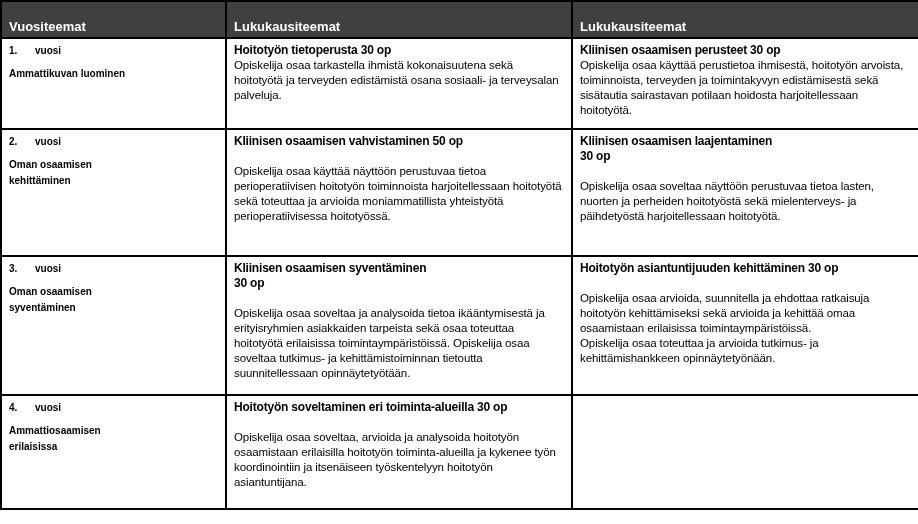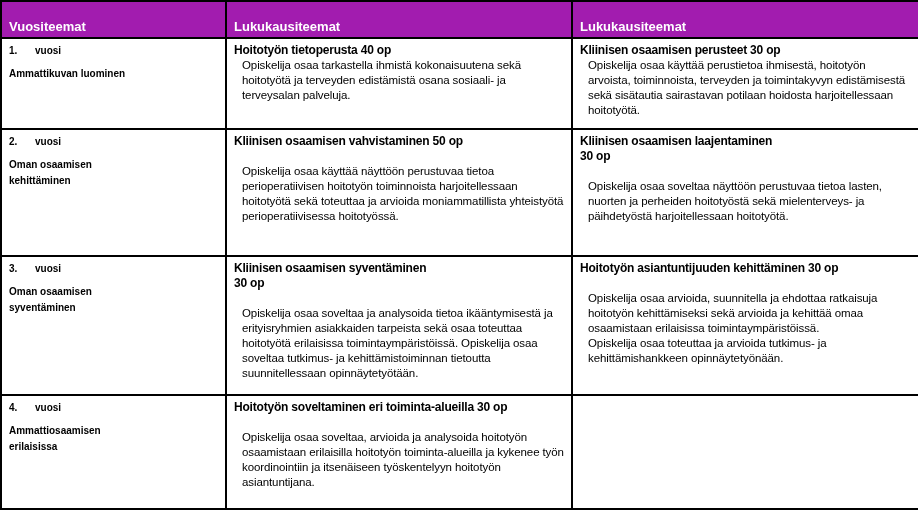--- a/index.html
+++ b/index.html
@@ -16,21 +16,21 @@
   table.curriculum td {
     border: 2px solid #000000;
     padding: 2px 7px 2px 7px;
     vertical-align: top;
     overflow: hidden;
   }
 
   
   tr.r-header { height: 37px; }
   table.curriculum th {
-    background: #a21caf;
+    background: #404040;
     color: #ffffff;
     font-size: 13px;
     font-weight: bold;
     text-align: left;
     vertical-align: bottom;
     padding-bottom: 3px;
   }
 
   
   tr.r1 { height: 91px; }
@@ -61,21 +61,20 @@
     line-height: 15px;
     letter-spacing: -0.2px;
     white-space: pre-line;
     margin-top: 2px;
   }
   .course-body {
     font-size: 11.5px;
     line-height: 15px;
     letter-spacing: -0.1px;
     white-space: pre-line;
-    margin-left: 8px;
   }
 </style>
 </head>
 <body>
 
 <table class="curriculum">
   <colgroup>
     <col style="width:225px">
     <col style="width:346px">
     <col style="width:347px">
@@ -87,21 +86,21 @@
     <th>Lukukausiteemat</th>
     <th>Lukukausiteemat</th>
   </tr>
 
   <tr class="r1">
     <td>
       <div class="year-line"><span class="year-num">1.</span><span>vuosi</span></div>
       <div class="year-theme">Ammattikuvan luominen</div>
     </td>
     <td>
-      <div class="course-title">Hoitotyön tietoperusta 40 op</div>
+      <div class="course-title">Hoitotyön tietoperusta 30 op</div>
       <div class="course-body">Opiskelija osaa tarkastella ihmistä kokonaisuutena sekä hoitotyötä ja terveyden edistämistä osana sosiaali- ja terveysalan palveluja.</div>
     </td>
     <td>
       <div class="course-title">Kliinisen osaamisen perusteet 30 op</div>
       <div class="course-body">Opiskelija osaa käyttää perustietoa ihmisestä, hoitotyön arvoista, toiminnoista, terveyden ja toimintakyvyn edistämisestä sekä sisätautia sairastavan potilaan hoidosta harjoitellessaan hoitotyötä.</div>
     </td>
   </tr>
 
   <tr class="r2">
     <td>

